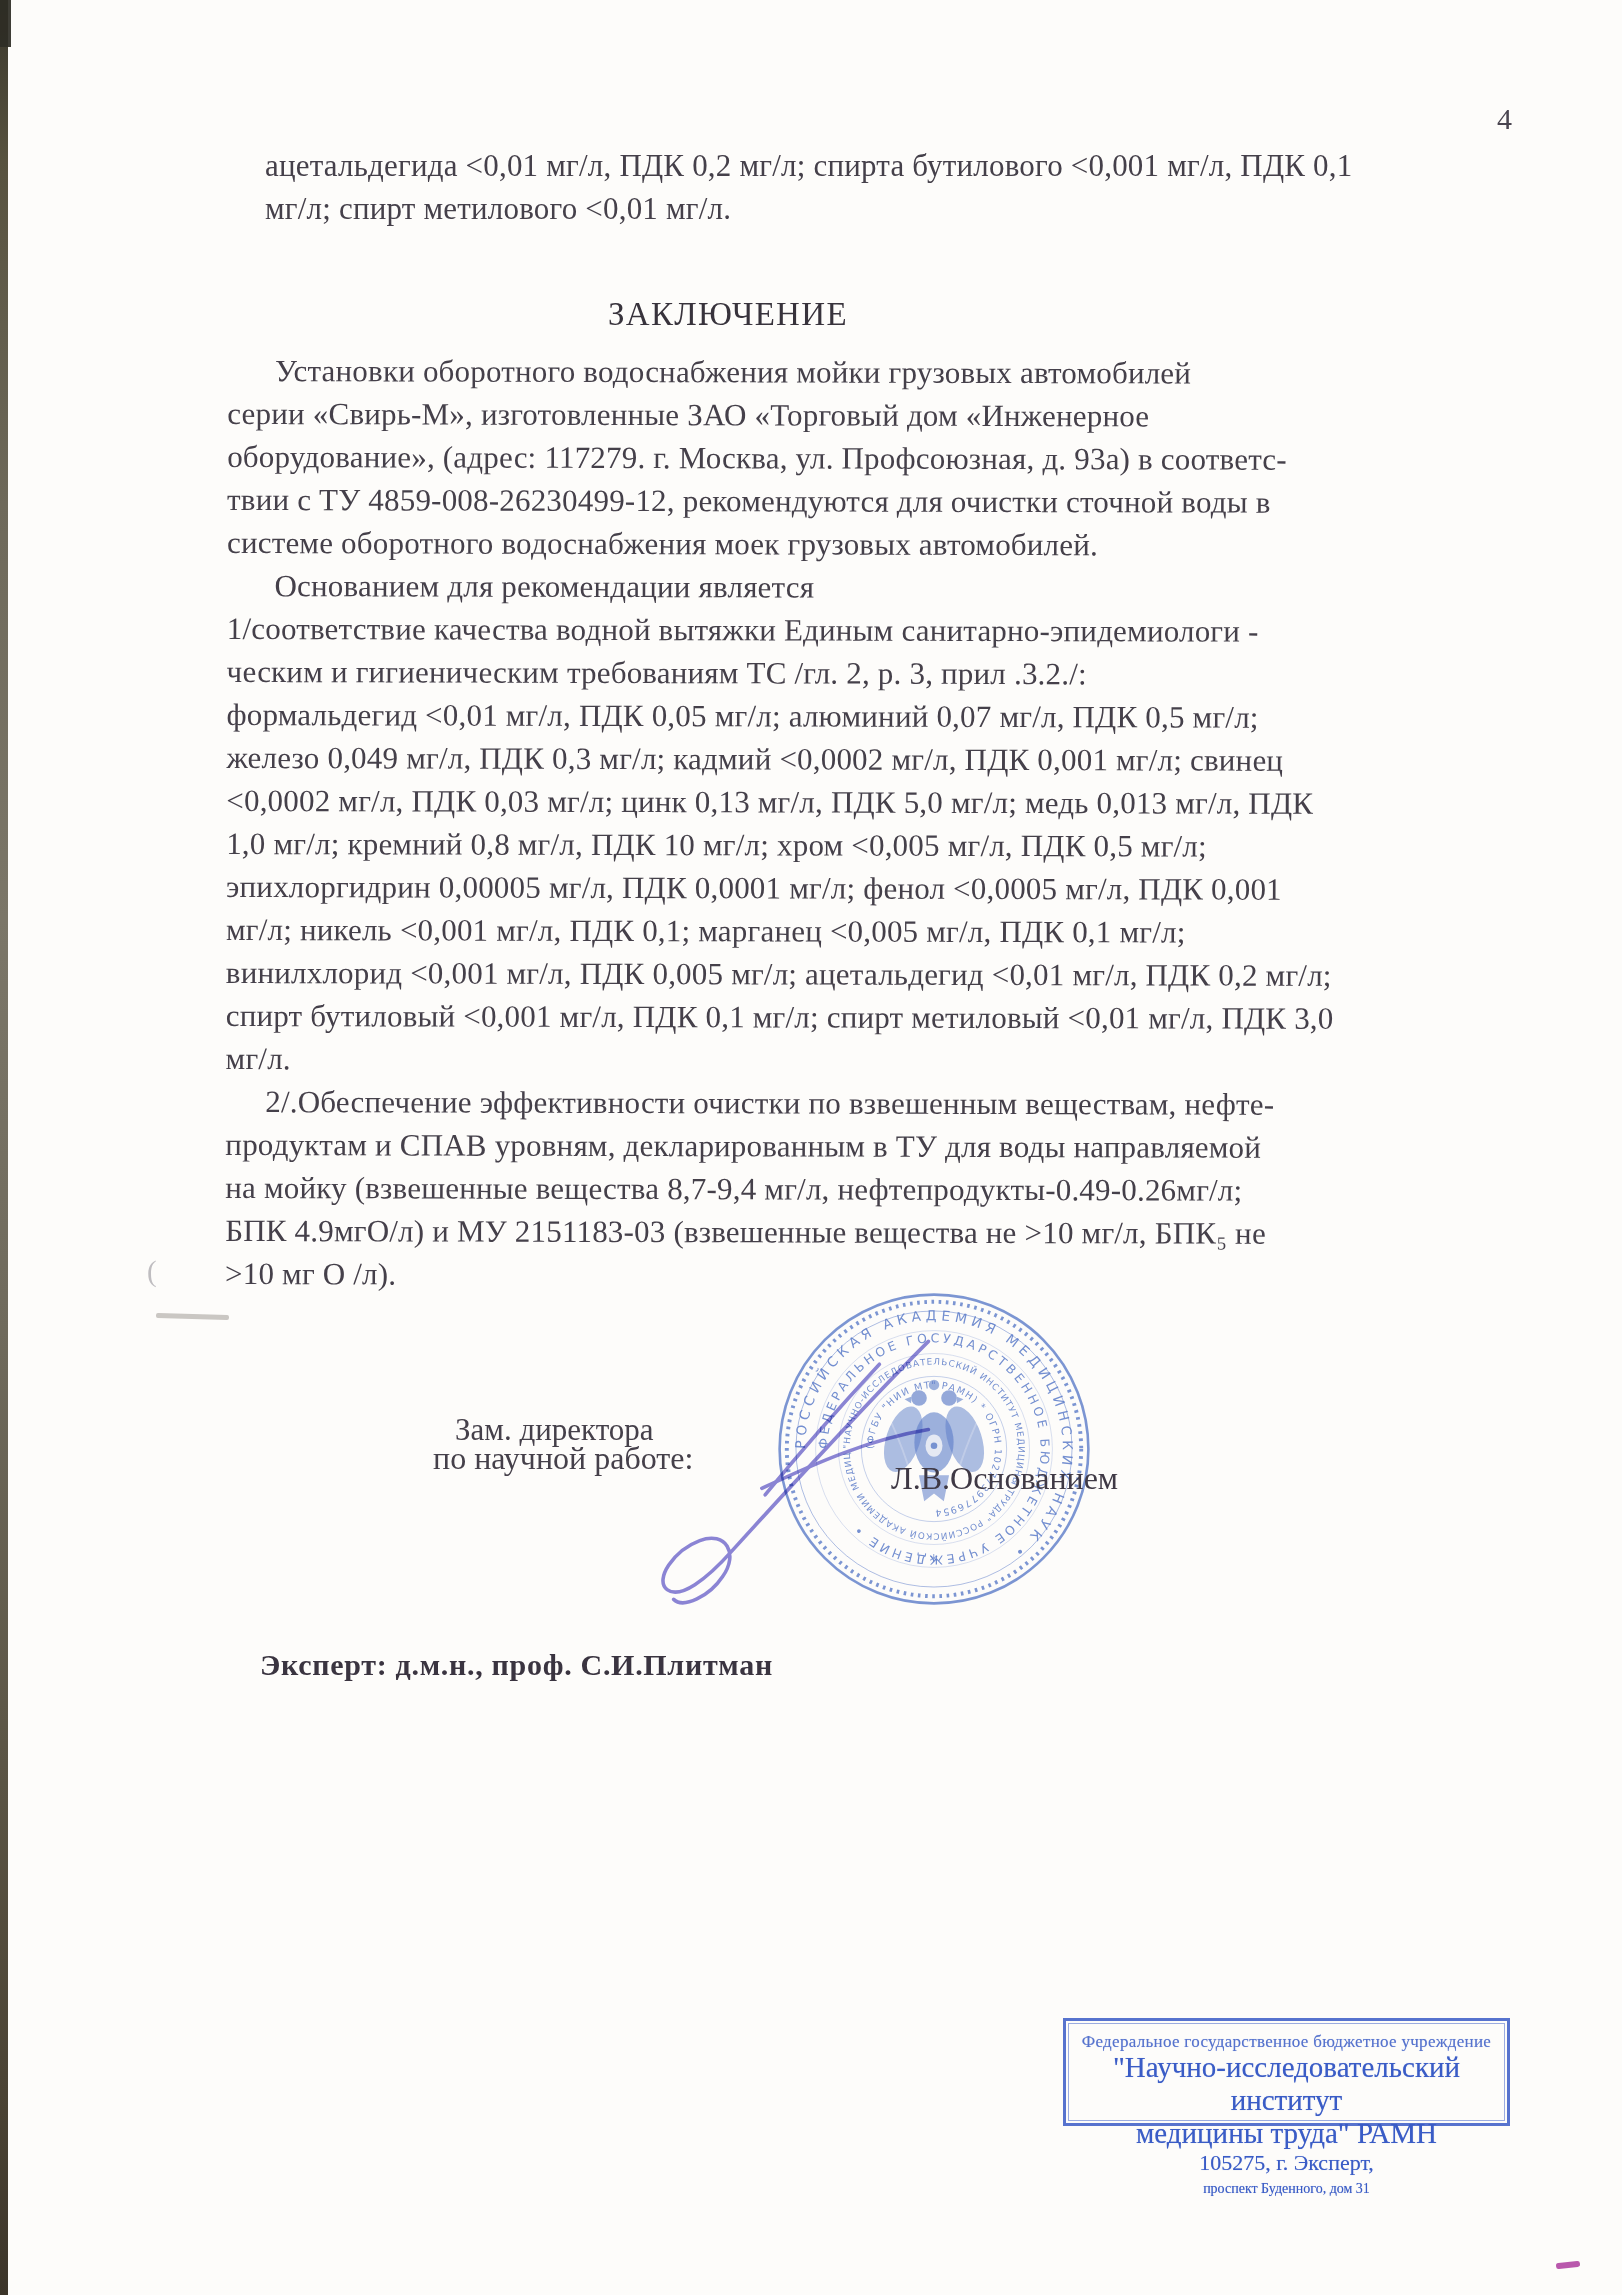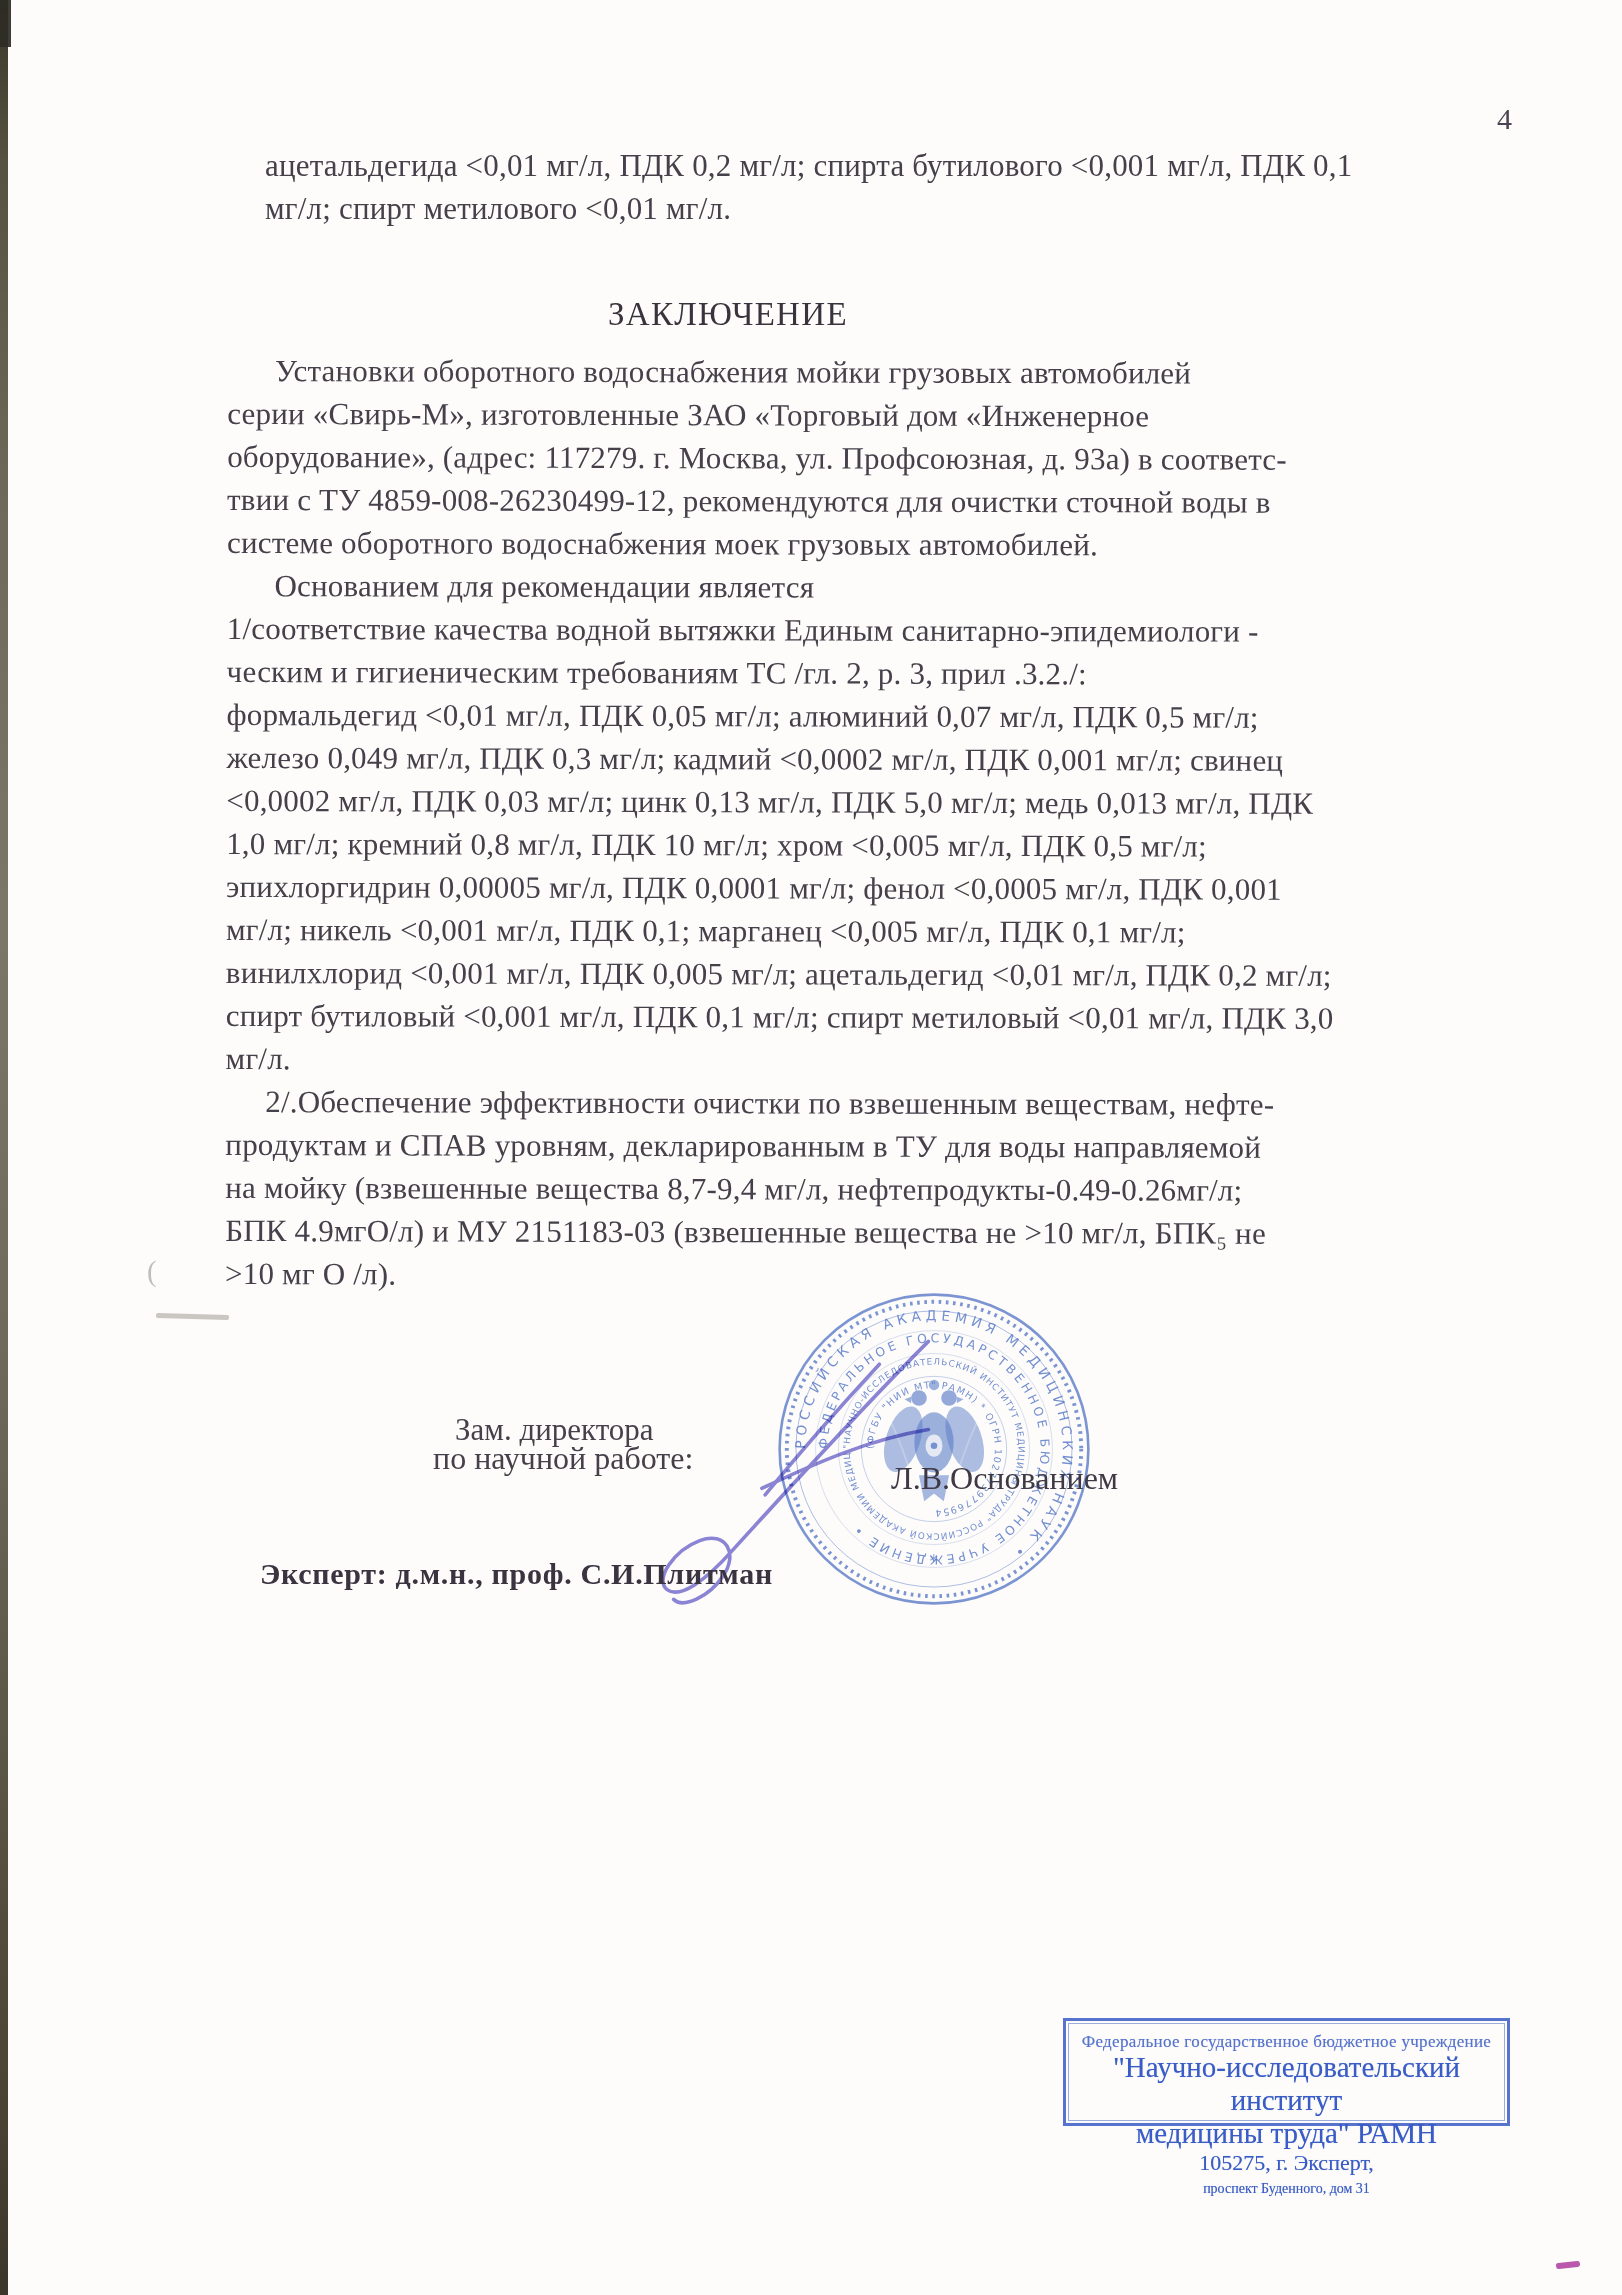--- a/index.html
+++ b/index.html
@@ -33,21 +33,21 @@
   .body-text{
     position:absolute; left:225px; top:349px; width:1348px;
     font-size:31px; line-height:43px; letter-spacing:0.2px;
     transform:rotate(0.15deg); transform-origin:0 100%;
   }
   .body-text div, .intro div{white-space:nowrap;}
   .sig-title-1{position:absolute; left:455px; top:1412px; font-size:31px; white-space:nowrap;}
   .sig-title-2{position:absolute; left:433px; top:1440px; font-size:32px; white-space:nowrap;}
   .sig-name{position:absolute; left:891px; top:1460px; font-size:32px; color:#3f3945; white-space:nowrap; z-index:6;}
   .expert-line{
-    position:absolute; left:260px; top:1557px; font-size:30px; font-weight:bold;
+    position:absolute; left:260px; top:1648px; font-size:30px; font-weight:bold;
     letter-spacing:0.7px; color:#3a3440; white-space:nowrap; z-index:6;
   }
   .round-stamp{
     position:absolute; left:777px; top:1292px; width:314px; height:314px;
     z-index:2; mix-blend-mode:multiply; opacity:.9;
   }
   .signature-svg{
     position:absolute; left:641px; top:1328px; width:307px; height:288px;
     z-index:3; mix-blend-mode:multiply;
   }

